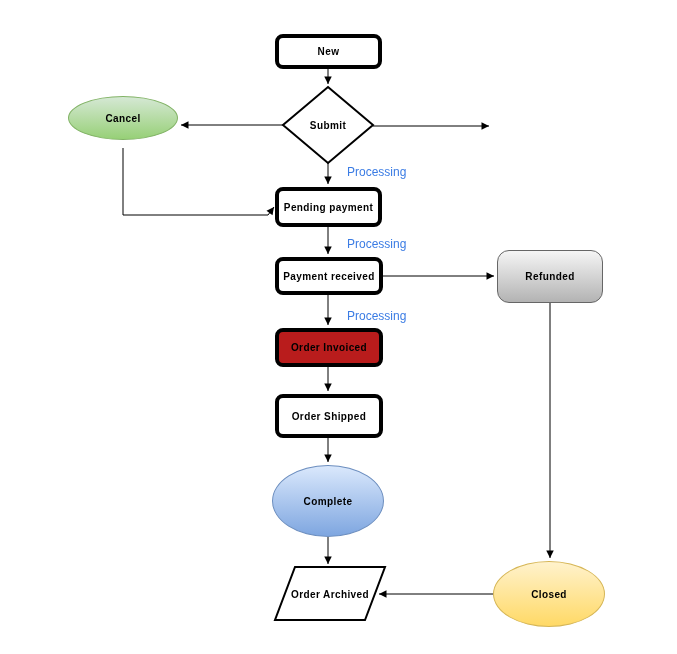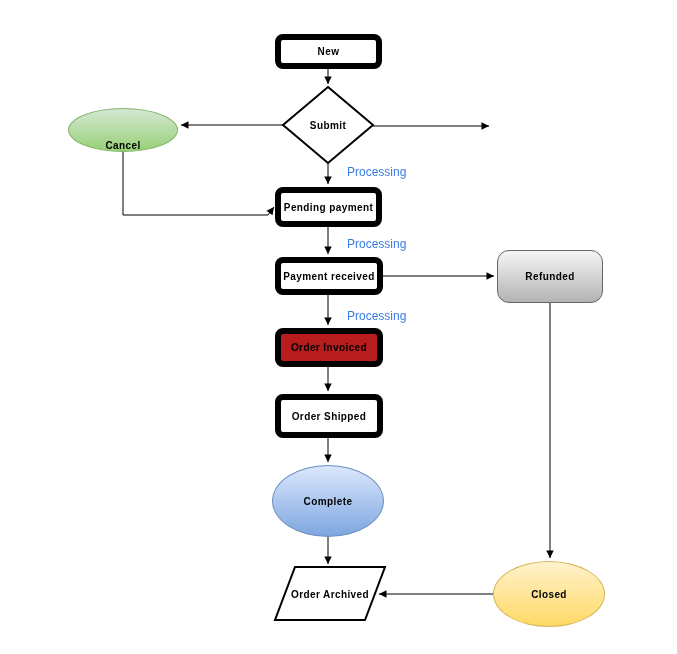--- a/index.html
+++ b/index.html
@@ -6,21 +6,21 @@
   .canvas {
     position:relative; width:677px; height:654px; background:#ffffff;
     font-family:"Liberation Sans","DejaVu Sans",sans-serif; overflow:hidden;
   }
   .edges { position:absolute; left:0; top:0; width:677px; height:654px; z-index:1; }
   .shape {
     position:absolute; box-sizing:border-box; z-index:2;
     display:flex; align-items:center; justify-content:center;
     font-size:10px; font-weight:bold; letter-spacing:.4px; color:#000; text-align:center;
   }
-  .rect { background:#fff; border:6px solid #a16207; border-radius:8px; }
+  .rect { background:#fff; border:4px solid #a16207; border-radius:8px; }
   .rect-soft { border:1.5px solid #666; border-radius:12px; }
   .ellipse { border:1.5px solid; border-radius:50%; }
   .ghost { background:transparent; border:none; z-index:3; }
   .edge-label {
     position:absolute; z-index:3; font-size:12px; font-weight:normal;
     color:var(--edge-label-color,#3b7ce4); white-space:nowrap;
   }
 </style>
 </head>
 <body>
@@ -53,21 +53,21 @@
   </svg>
 
   <div class="shape rect" style="left: 275px; top: 34px; width: 107px; height: 35px; background: rgb(255, 255, 255); border-color: rgb(0, 0, 0);">
     <span>New</span>
   </div>
 
   <div class="shape ghost" style="left:283px; top:118px; width:90px; height:14px;">
     <span>Submit</span>
   </div>
 
-  <div class="shape ellipse" style="left: 68px; top: 108px; width: 110px; height: 44px; background: linear-gradient(rgb(213, 232, 212), rgb(151, 208, 119)); border-color: rgb(130, 179, 102); align-items: flex-end;">
+  <div class="shape ellipse" style="left: 68px; top: 96px; width: 110px; height: 44px; background: linear-gradient(rgb(213, 232, 212), rgb(151, 208, 119)); border-color: rgb(130, 179, 102);">
     <span>Cancel</span>
   </div>
 
 
   <div class="shape rect" style="left: 275px; top: 187px; width: 107px; height: 40px; background: rgb(255, 255, 255); border-color: rgb(0, 0, 0);">
     <span>Pending payment</span>
   </div>
 
   <div class="shape rect" style="left: 275px; top: 257px; width: 108px; height: 38px; background: rgb(255, 255, 255); border-color: rgb(0, 0, 0);">
     <span>Payment received</span>

